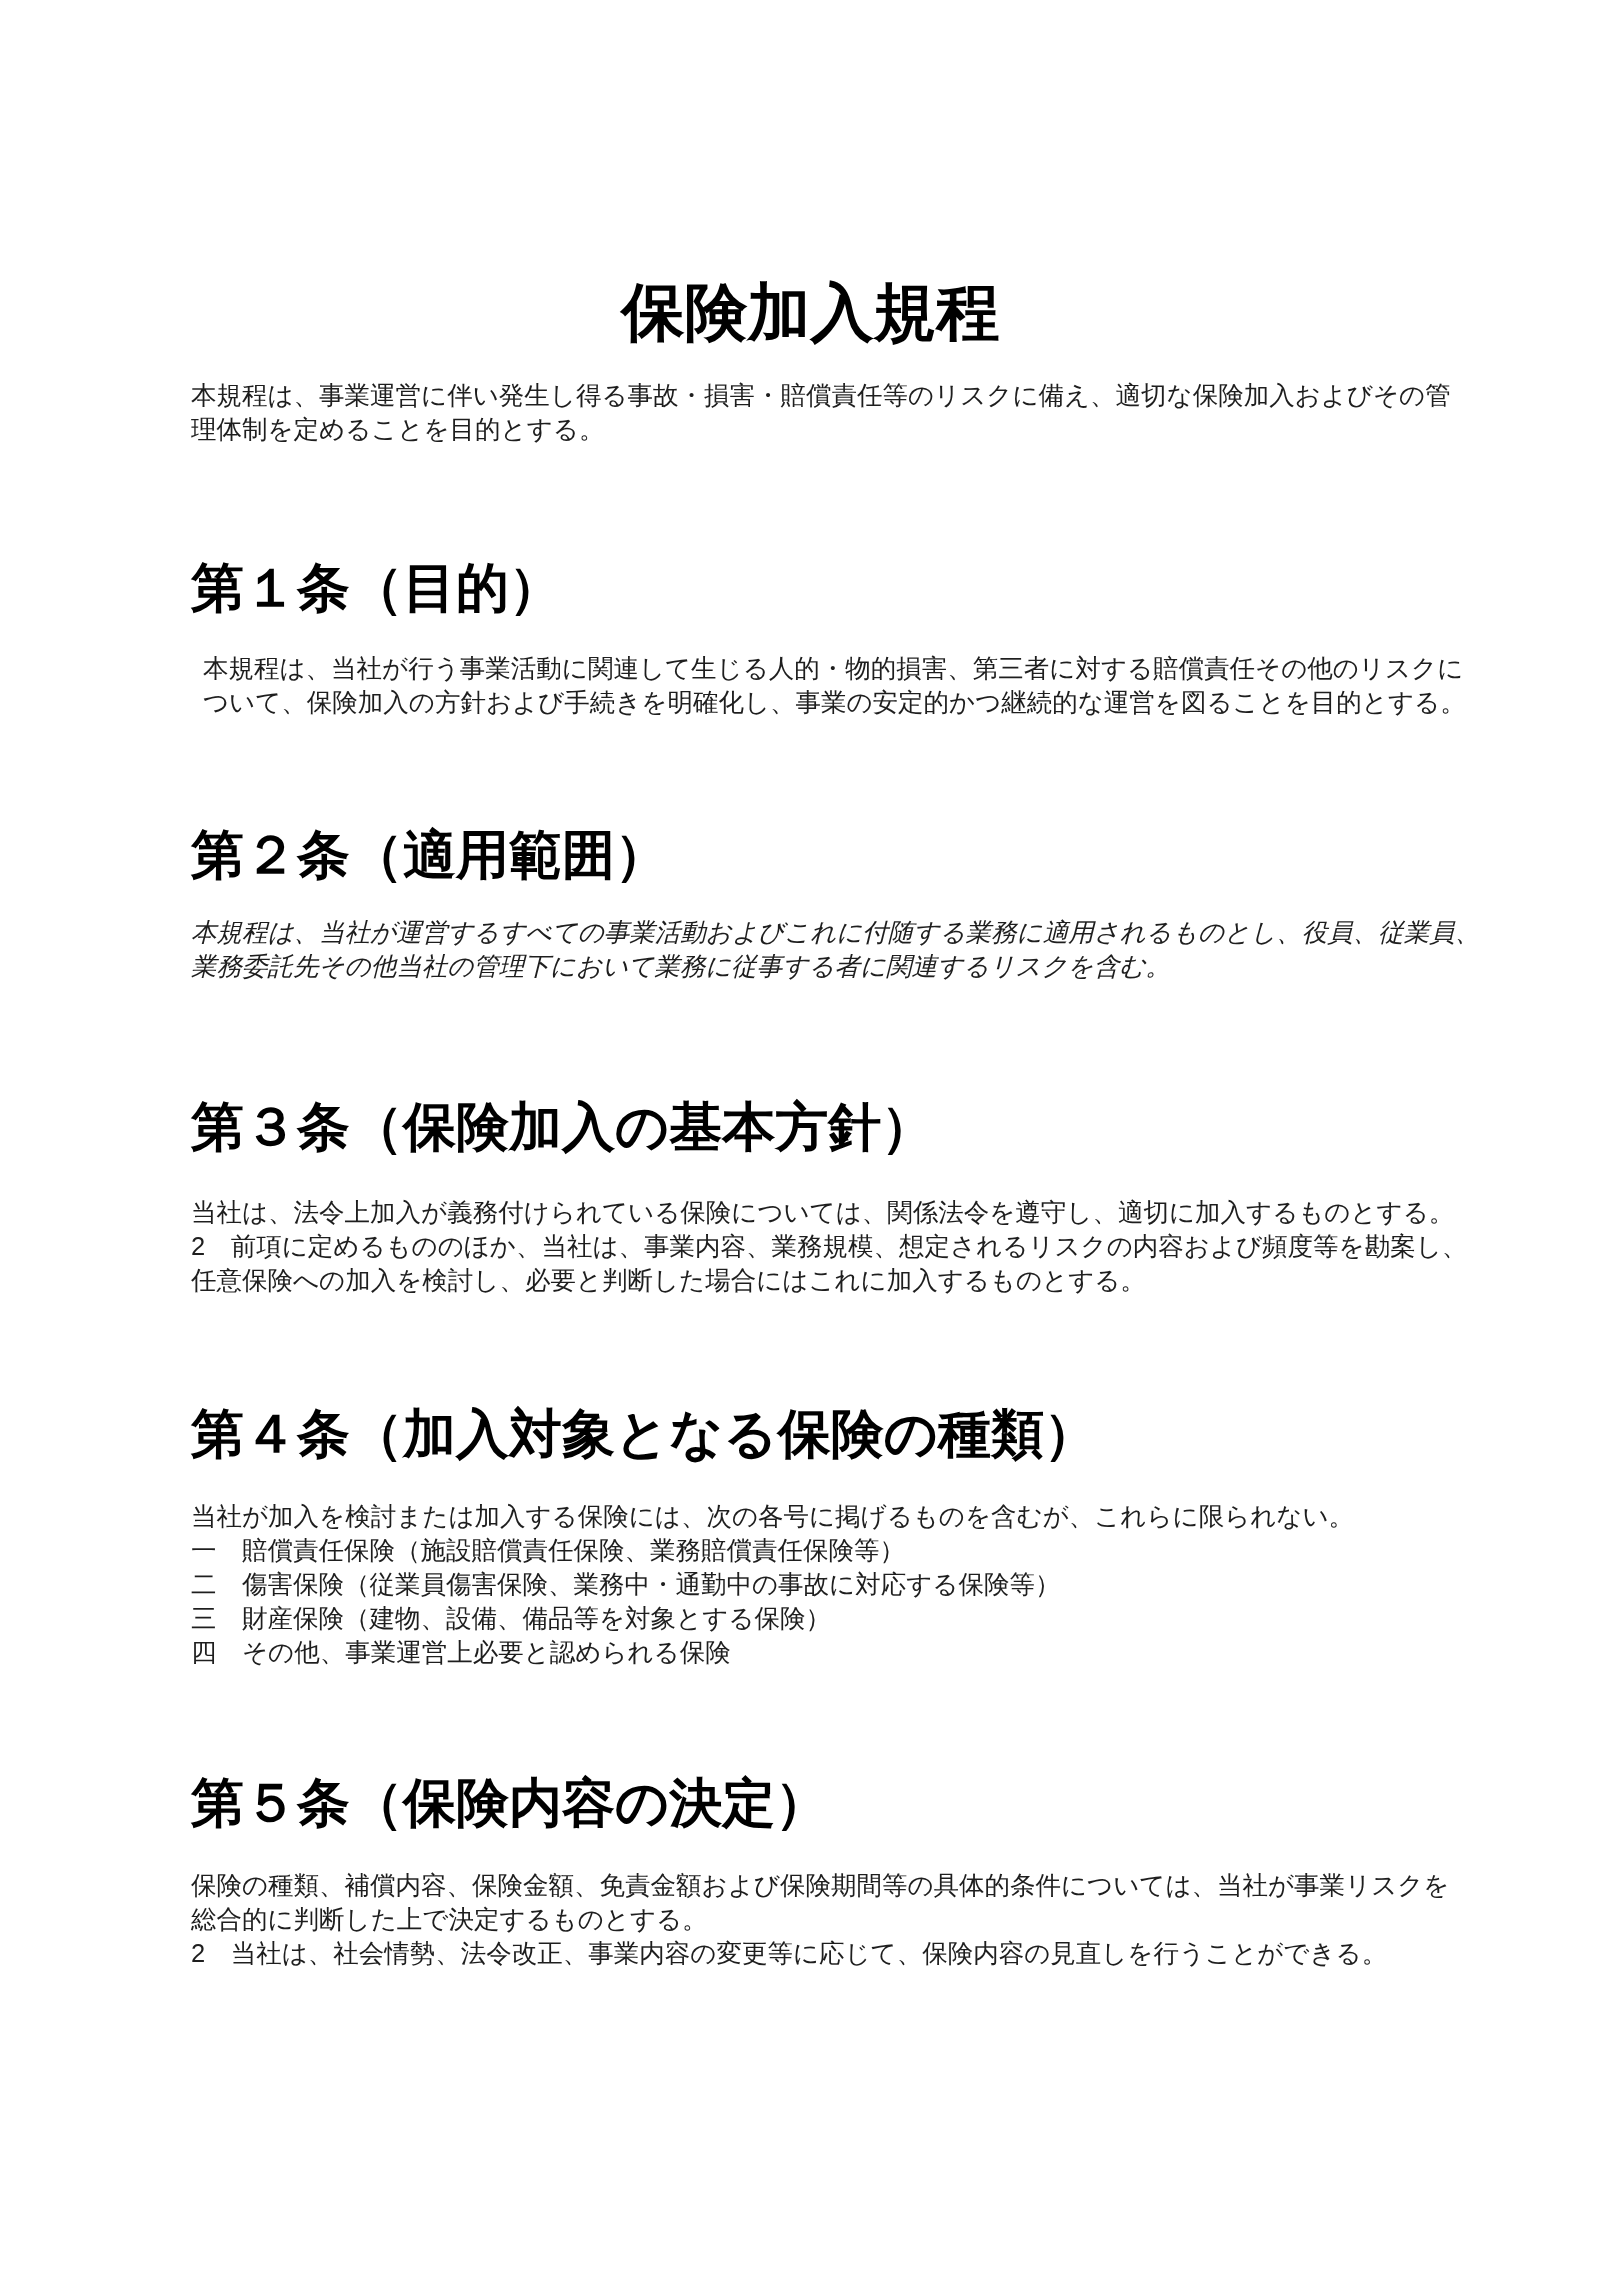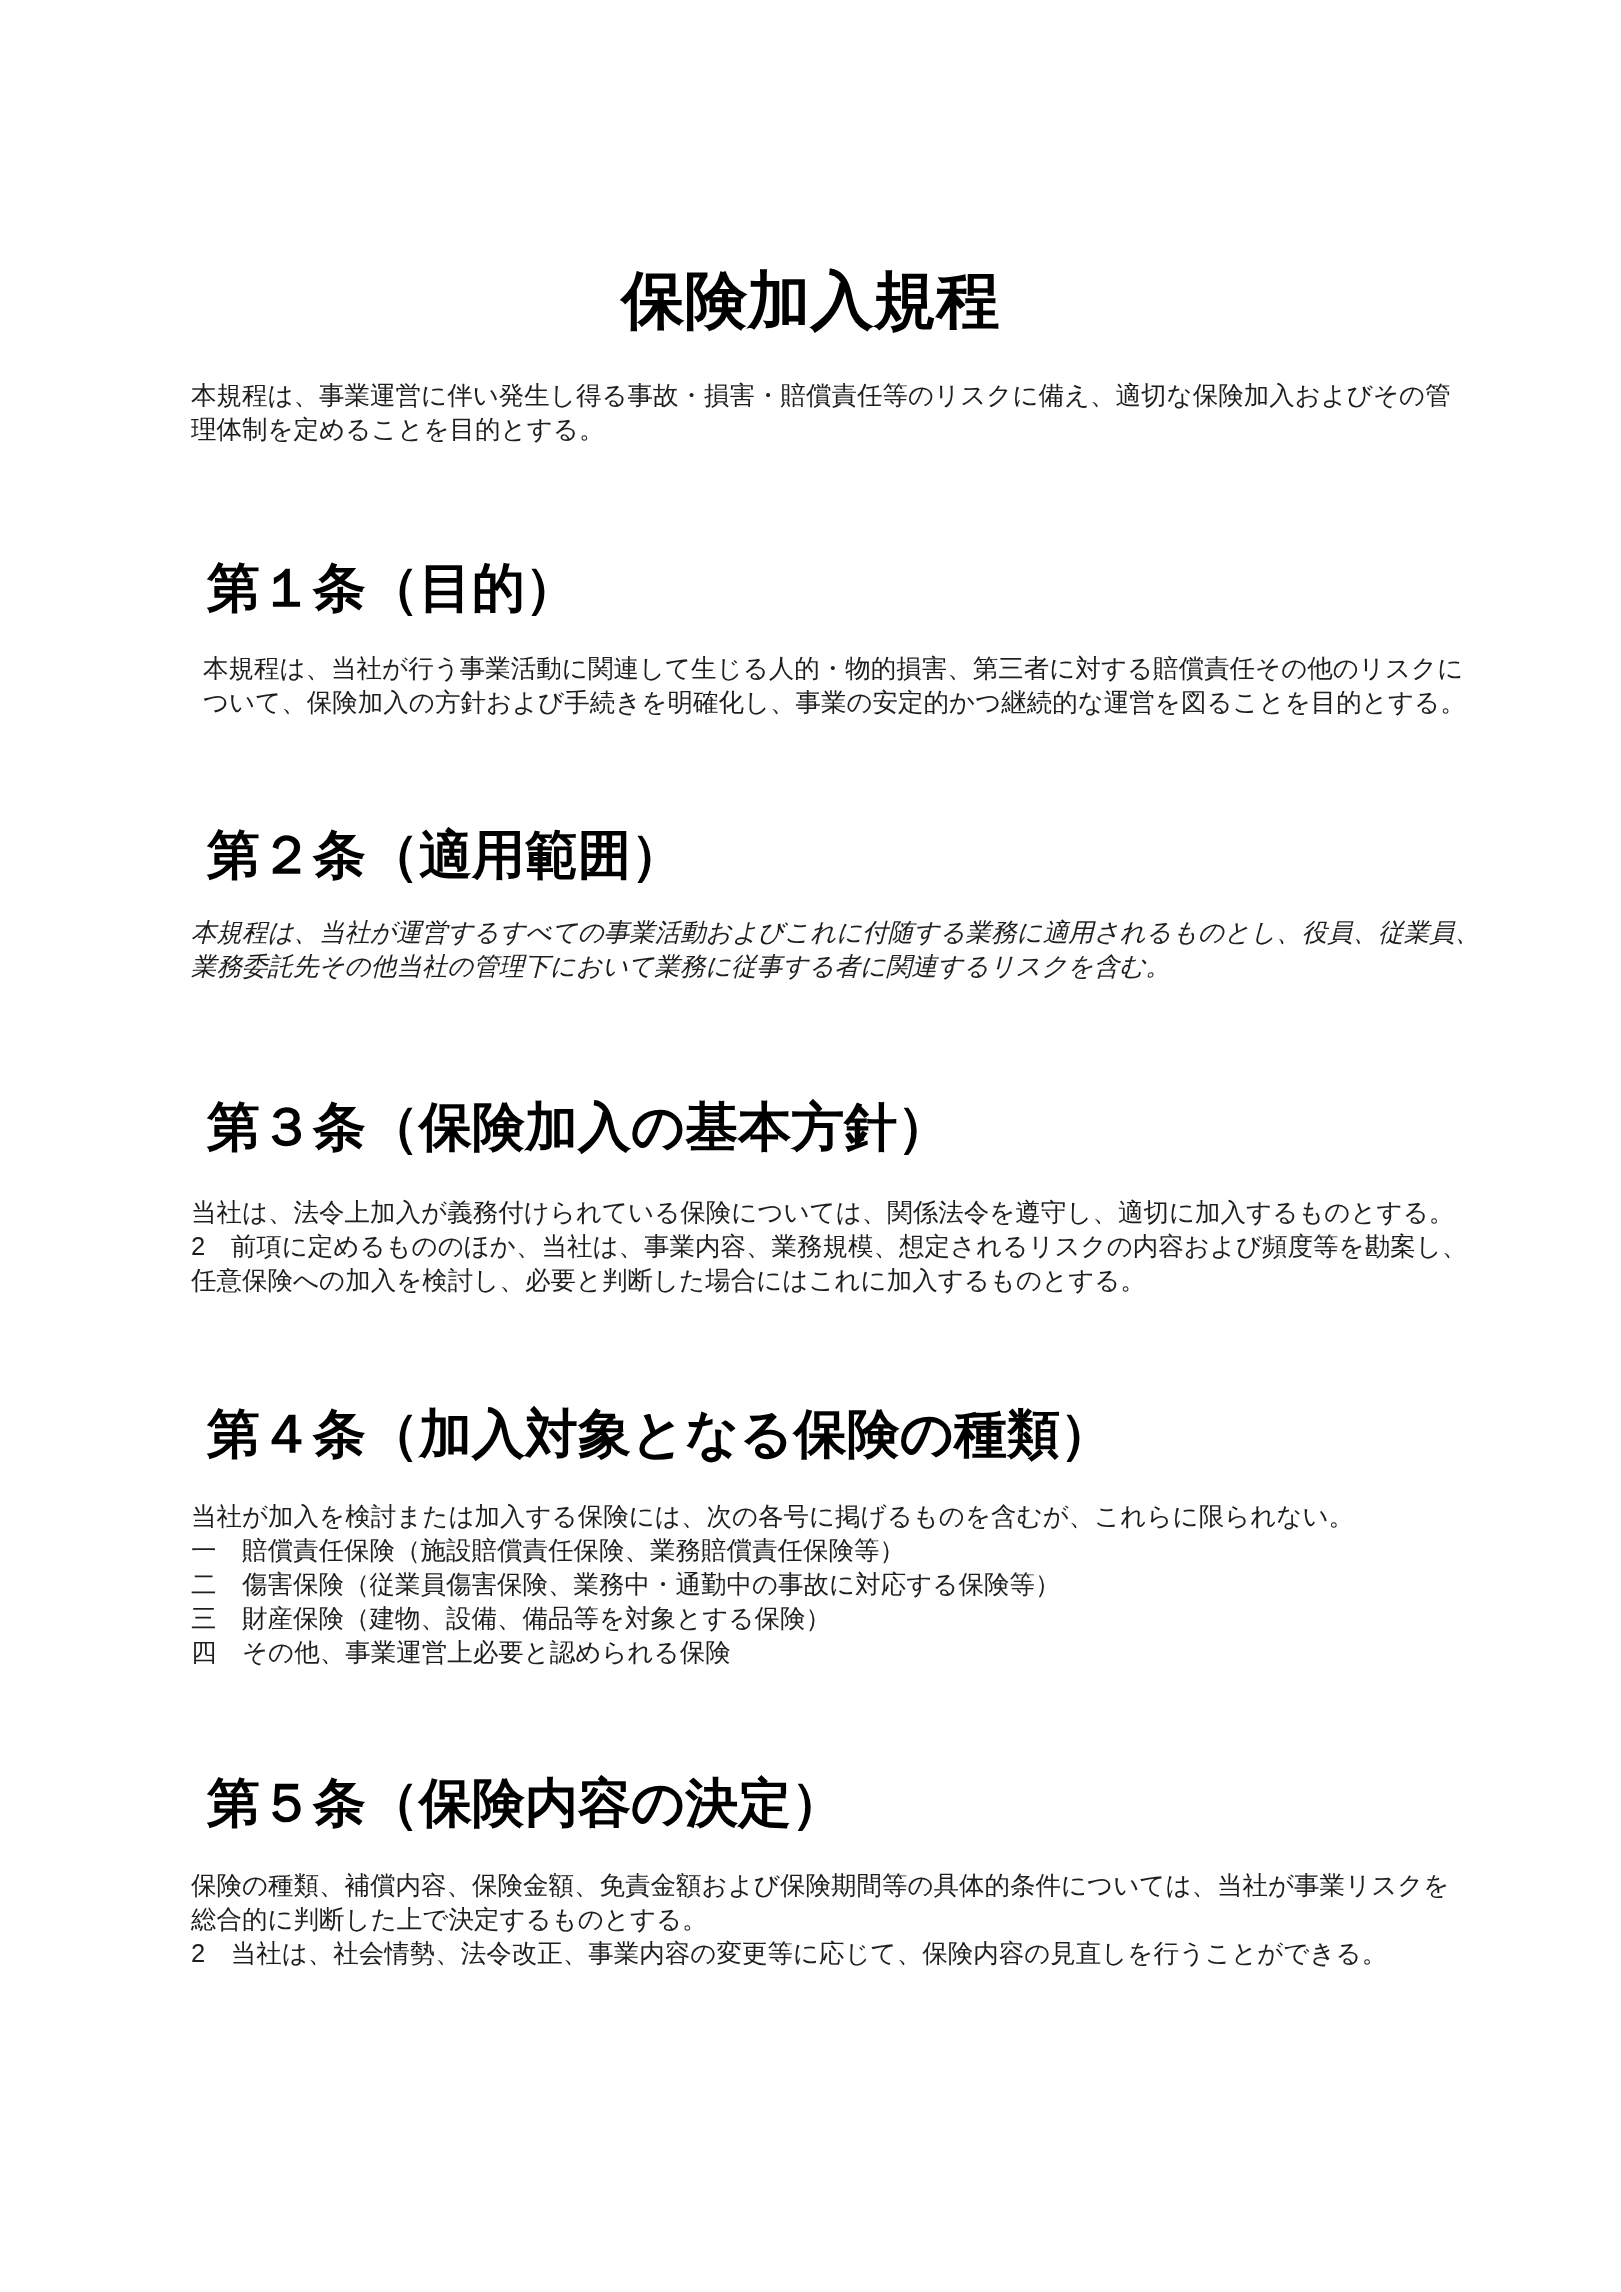--- a/index.html
+++ b/index.html
@@ -14,31 +14,31 @@
     background: #ffffff;
     font-family: "Liberation Sans", sans-serif;
     color: #1e1e1e;
     overflow: hidden;
   }
   .doc-title {
     position: absolute;
     left: 0;
     right: 0;
     top: 266px;
-    margin: 0;
+    margin: 12px;
     text-align: center;
     font-size: 63px;
     line-height: 69px;
     font-weight: bold;
     color: #000000;
     letter-spacing: 0;
   }
   .heading {
     position: absolute;
-    left: 207px;
+    left: 191px;
     margin: 0;
     font-size: 53px;
     line-height: 61px;
     font-weight: bold;
     color: #000000;
     white-space: pre-line;
   }
   .para {
     position: absolute;
     left: 191px;

